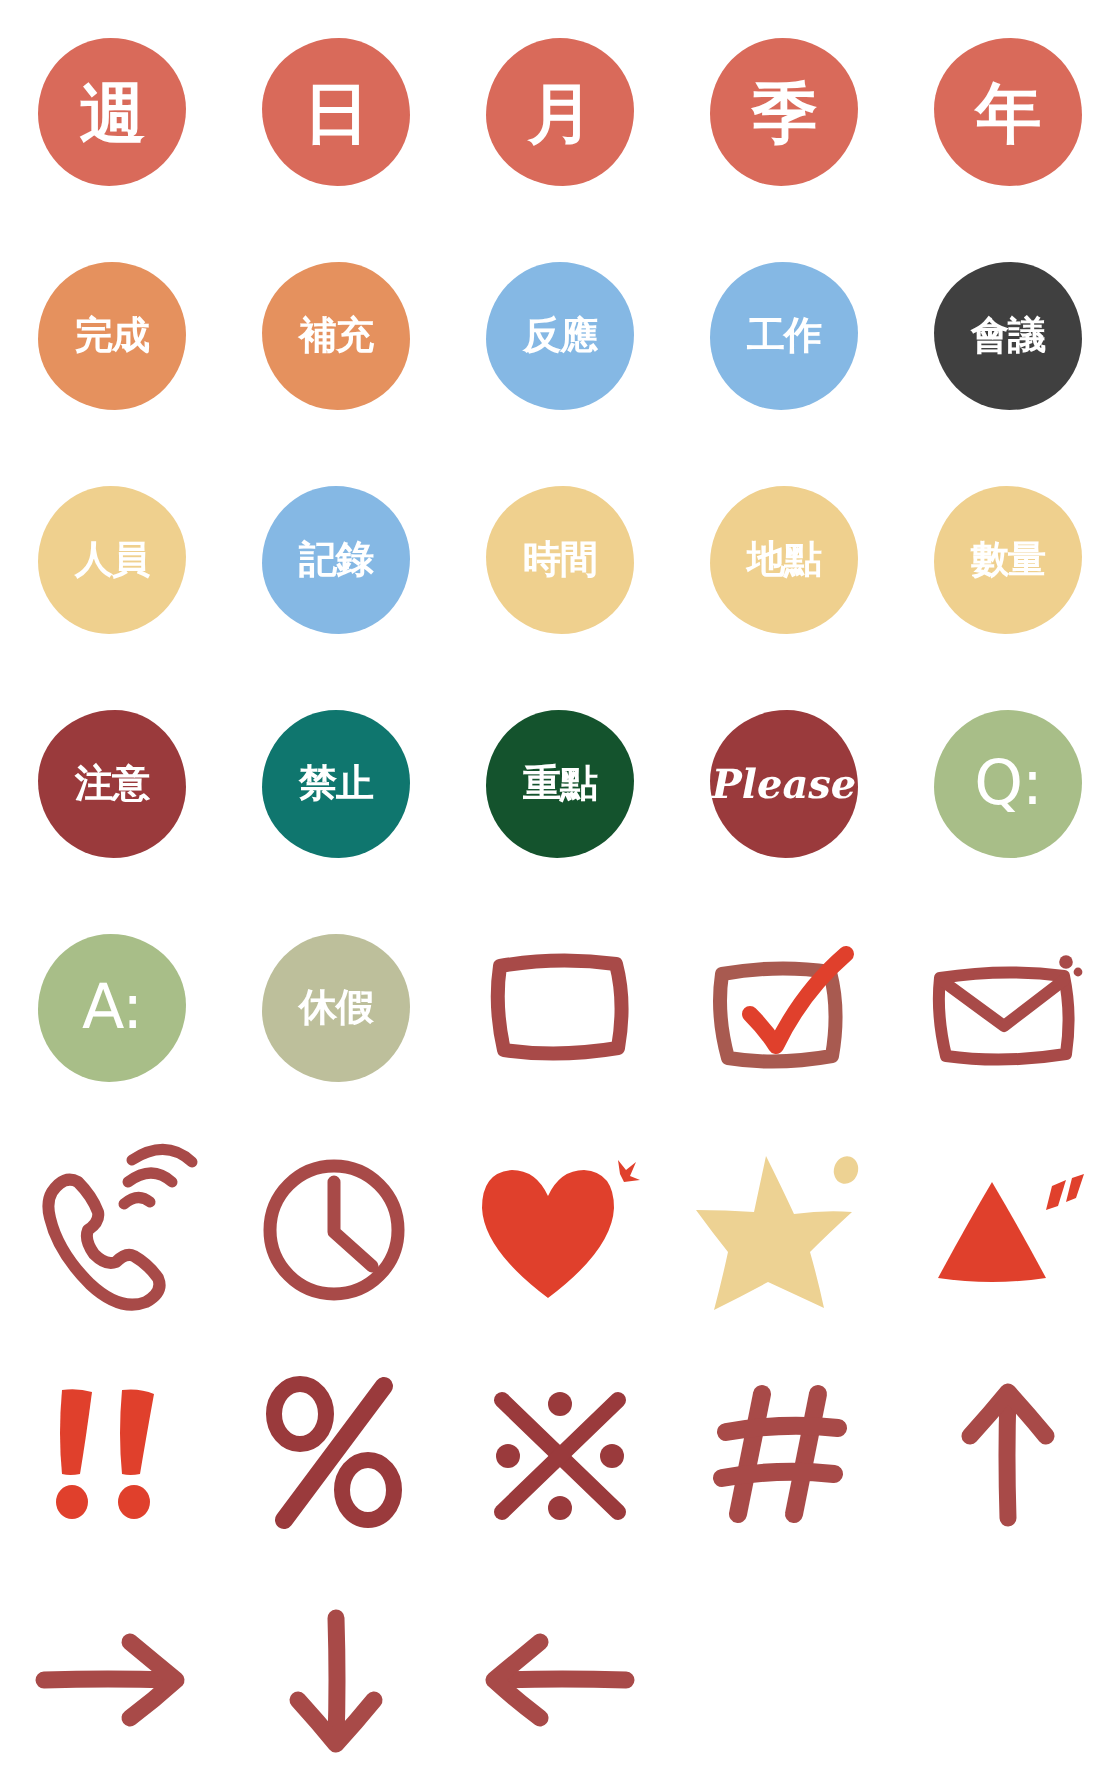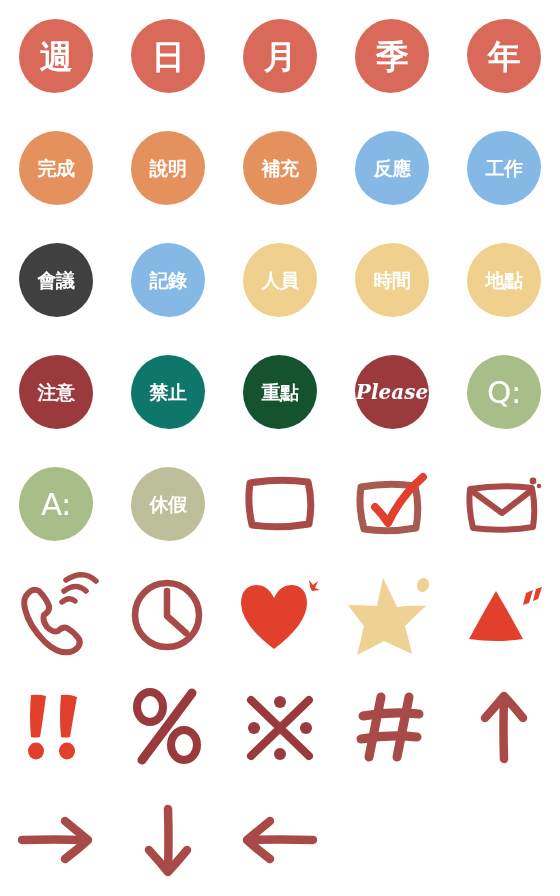--- a/index.html
+++ b/index.html
@@ -91,62 +91,62 @@
       <div class="bubble v2" style="background: rgb(217, 106, 90);">
         <span class="bubble-label len1">年</span>
       </div>
     </div>
     <div class="cell">
       <div class="bubble v3" style="background: rgb(229, 145, 94);">
         <span class="bubble-label len2">完成</span>
       </div>
     </div>
     <div class="cell">
-      <div class="bubble v1" style="background: rgb(229, 145, 94);">
-        <span class="bubble-label len2">說明</span>
-      </div>
-    </div>
-    <div class="cell">
       <div class="bubble v2" style="background: rgb(229, 145, 94);">
         <span class="bubble-label len2">補充</span>
       </div>
     </div>
     <div class="cell">
       <div class="bubble v3" style="background: rgb(133, 184, 228);">
         <span class="bubble-label len2">反應</span>
       </div>
     </div>
     <div class="cell">
       <div class="bubble v1" style="background: rgb(133, 184, 228);">
         <span class="bubble-label len2">工作</span>
       </div>
     </div>
     <div class="cell">
       <div class="bubble v2" style="background: #404040;">
         <span class="bubble-label len2">會議</span>
       </div>
     </div>
     <div class="cell">
+      <div class="bubble v1" style="background: rgb(239, 208, 142);">
+        <span class="bubble-label len2">人員</span>
+      </div>
+    </div>
+    <div class="cell">
       <div class="bubble v3" style="background: rgb(133, 184, 228);">
         <span class="bubble-label len2">記錄</span>
       </div>
     </div>
     <div class="cell">
-      <div class="bubble v1" style="background: rgb(239, 208, 142);">
-        <span class="bubble-label len2">人員</span>
-      </div>
-    </div>
-    <div class="cell">
       <div class="bubble v2" style="background: rgb(239, 208, 142);">
         <span class="bubble-label len2">時間</span>
       </div>
     </div>
     <div class="cell">
       <div class="bubble v3" style="background: rgb(239, 208, 142);">
         <span class="bubble-label len2">地點</span>
+      </div>
+    </div>
+    <div class="cell">
+      <div class="bubble v1" style="background: rgb(239, 208, 142);">
+        <span class="bubble-label len2">數量</span>
       </div>
     </div>
     <div class="cell">
       <div class="bubble v2" style="background: rgb(154, 58, 60);">
         <span class="bubble-label len2">注意</span>
       </div>
     </div>
     <div class="cell">
       <div class="bubble v3" style="background: #0f766e;">
         <span class="bubble-label len2">禁止</span>

